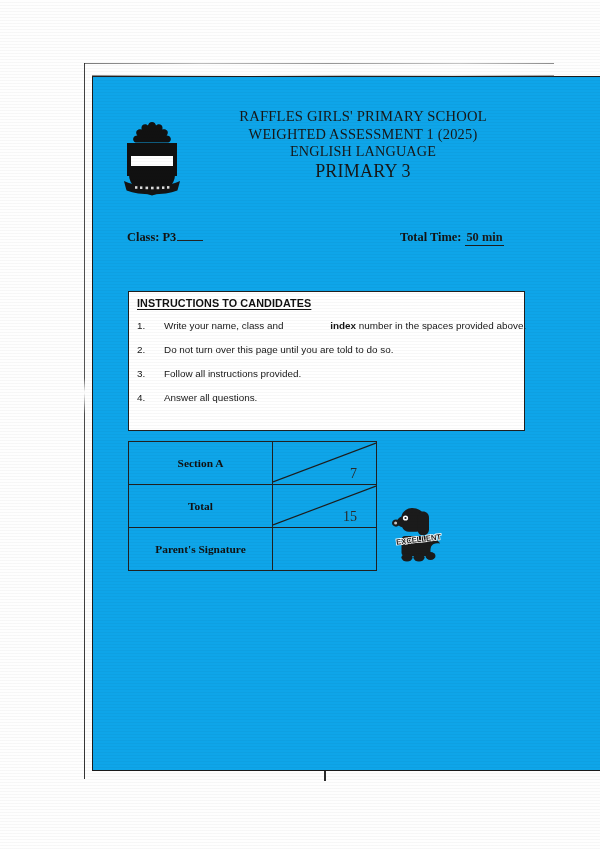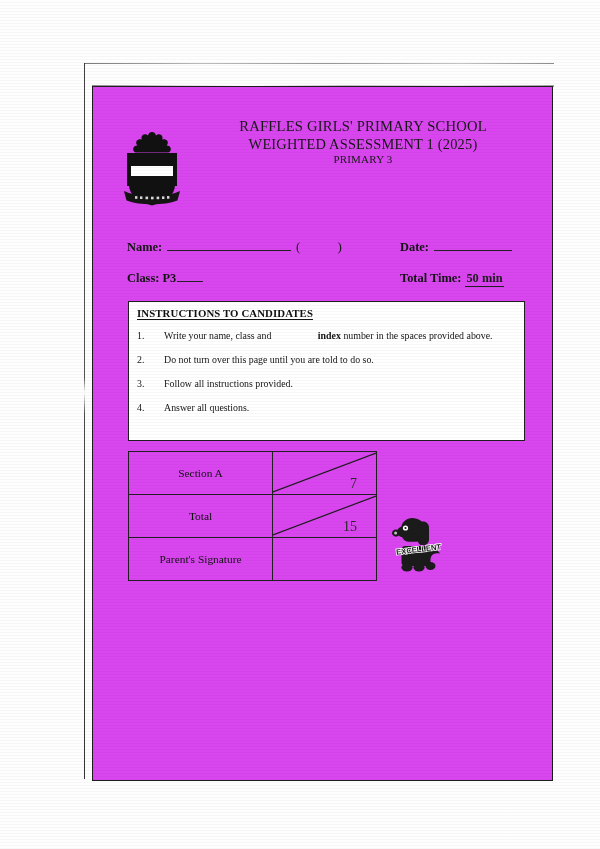--- a/index.html
+++ b/index.html
@@ -24,26 +24,25 @@
     left: 0; top: 0;
     width: 600px; height: 849px;
     background: #fefefe;
   }
 
   
   #page-frame {
     position: absolute;
     left: 92px;
     top: 76px;
-    width: 461px;
+    width: 509px;
     height: 695px;
     border: 1px solid #1c1c1c;
     box-sizing: border-box;
-    background: #d946ef;
-    margin-top: 10px;
+    background: #0ea5e9;
   }
   
   #page-frame::before {
     content: "";
     position: absolute;
     left: -1px; top: -2px;
     width: 462px; height: 2px;
     background: linear-gradient(90deg,
         rgba(40,40,40,.55) 0%,
         rgba(40,40,40,.18) 18%,
@@ -111,21 +110,21 @@
   .title-line {
     font-family: "Liberation Serif", serif;
     font-size: 14.3px;
     letter-spacing: .2px;
     color: #171717;
     white-space: nowrap;
   }
   #title-line-1 { font-size: 14.6px; }
   #title-line-2 { font-size: 14.4px; }
   #title-line-3 { font-size: 14.2px; }
-  #title-line-4 { font-size: 11px; }
+  #title-line-4 { font-size: 18px; }
 
   
   #particulars {
     position: absolute;
     left: 34px;
     top: 150px;
     width: 400px;
     font-family: "Liberation Serif", serif;
   }
   .particular-row {
@@ -162,21 +161,21 @@
   
   #instructions-box {
     position: absolute;
     left: 35px;
     top: 214px;
     width: 397px;
     height: 140px;
     border: 1px solid #1f1f1f;
     box-sizing: border-box;
     background: #fff;
-    font-family: Liberation Serif, serif;
+    font-family: Liberation Sans, sans-serif;
   }
   #instructions-heading {
     position: absolute;
     left: 8px;
     top: 5px;
     font-size: 10.8px;
     font-weight: bold;
     letter-spacing: .1px;
     text-decoration: underline;
     text-underline-offset: 2px;
@@ -220,21 +219,21 @@
   }
   #marks-table td {
     border: 1px solid #202020;
     height: 42px;
     padding: 0;
     vertical-align: middle;
   }
   .mark-label-cell {
     width: 143px;
     text-align: center;
-    font-weight: normal;
+    font-weight: bold;
     font-size: 11.4px;
     font-family: "Liberation Serif", serif;
     color: #111;
   }
   .mark-value-cell {
     width: 103px;
     position: relative;
     overflow: hidden;
   }
   
@@ -311,33 +310,27 @@
             <rect x="35.6" y="67.6" width="2.6" height="2.6"></rect>
             <rect x="41" y="67.4" width="2.4" height="2.6"></rect>
             <rect x="46" y="67.1" width="2.4" height="2.6"></rect>
           </g>
         </svg>
       </div>
 
       <div id="title-stack">
         <div id="title-line-1" class="title-line">RAFFLES GIRLS' PRIMARY SCHOOL</div>
         <div id="title-line-2" class="title-line">WEIGHTED ASSESSMENT 1 (2025)</div>
+        <div id="title-line-3" class="title-line">ENGLISH LANGUAGE</div>
         <div id="title-line-4" class="title-line">PRIMARY 3</div>
       </div>
     </div>
 
     <div id="particulars">
 
-      <div class="particular-row">
-        <span class="field-label">Name:</span><span id="name-rule" class="blank-rule"></span><span id="paren-open" class="paren">(</span><span id="paren-close" class="paren">)</span>
-
-        <span id="date-group">
-          <span class="field-label">Date:</span><span id="date-rule" class="blank-rule"></span>
-        </span>
-      </div>
 
       <div class="particular-row">
         <span class="field-label">Class: P3</span><span id="class-rule" class="blank-rule"></span>
 
         <span id="time-group">
           <span class="field-label">Total Time:</span>
           <span class="underline-value">50 min</span>
         </span>
       </div>
     </div>

